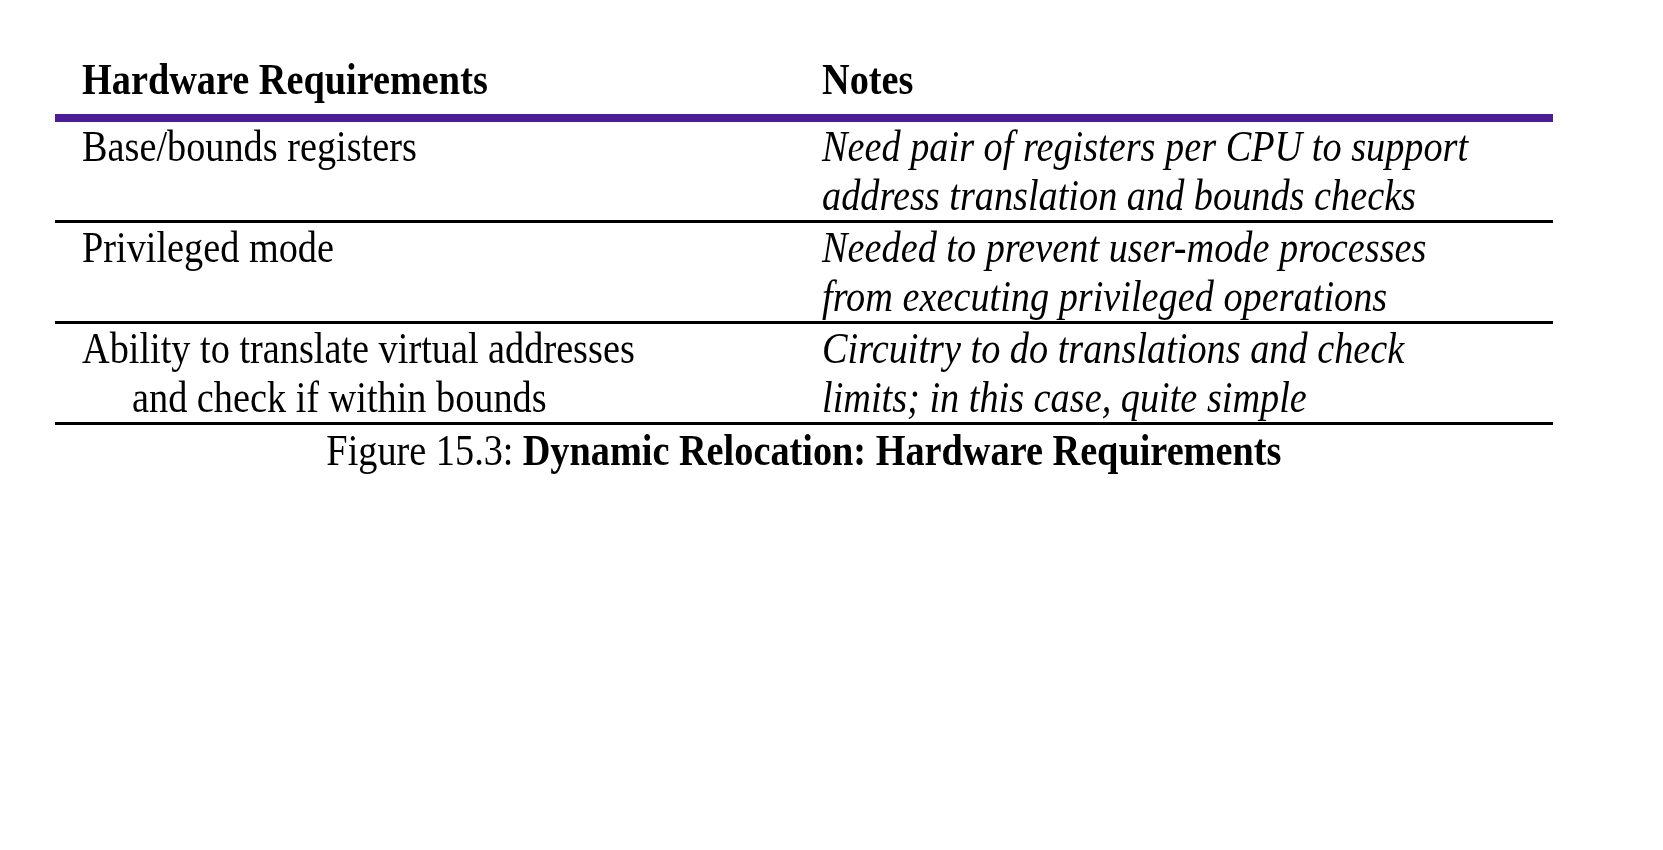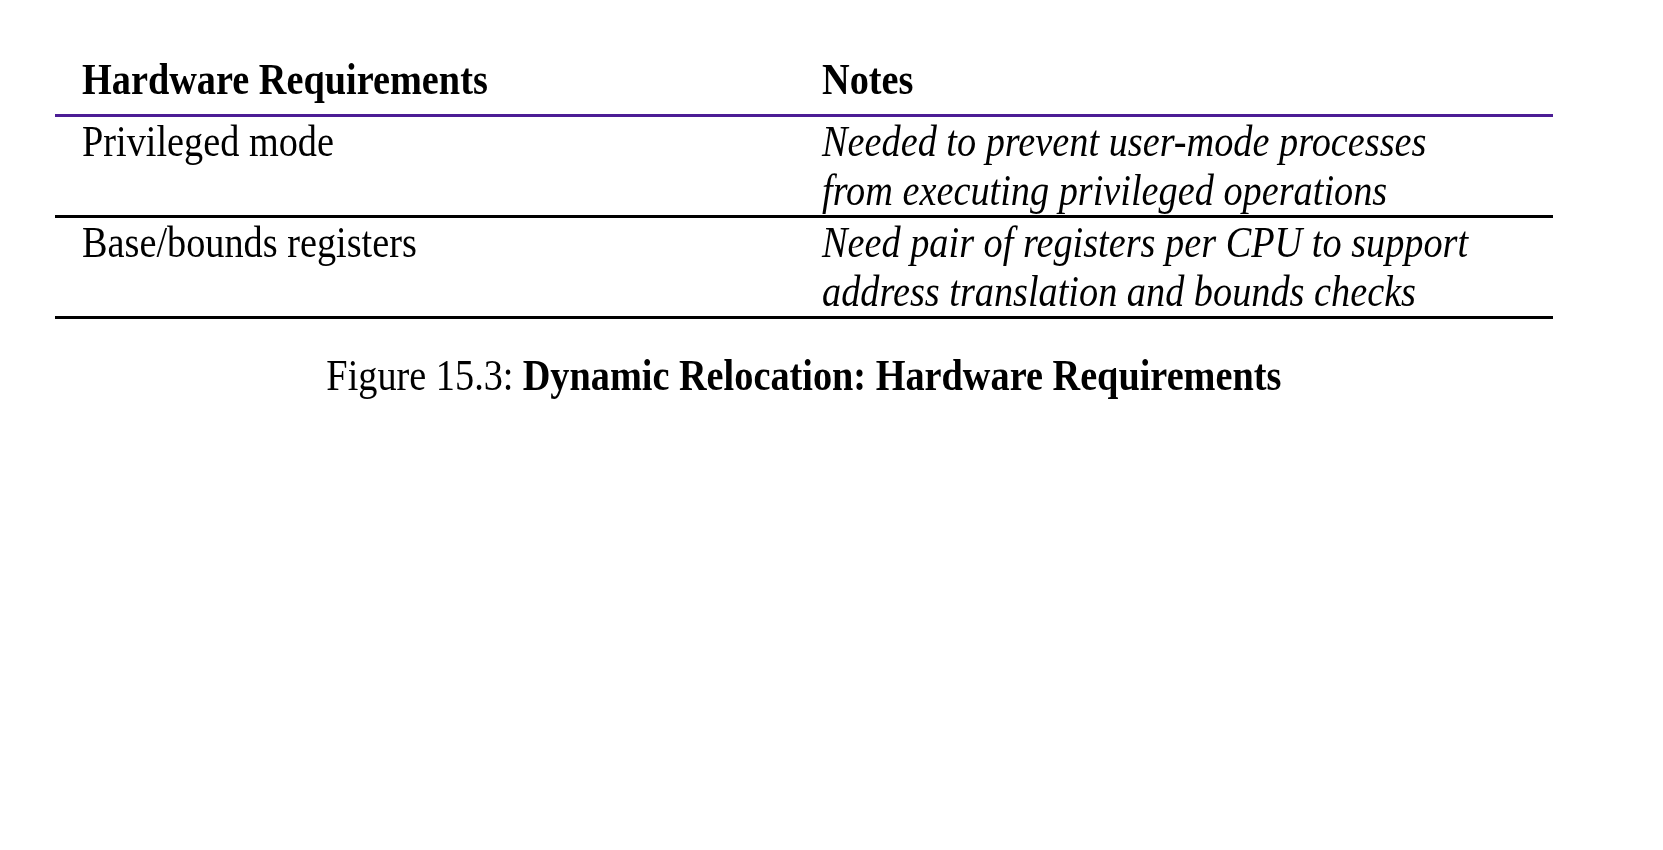--- a/index.html
+++ b/index.html
@@ -15,21 +15,21 @@
 
   table.hw-table {
     border-collapse: collapse;
     table-layout: fixed;
     margin-left: 55px;
     width: 1498px;
   }
   .col-req  { width: 767px; }
   .col-notes{ width: 731px; }
 
-  thead tr { border-bottom: 3px solid #4c1d95; }
+  thead tr { border-bottom: 8px solid #4c1d95; }
   th {
     text-align: left;
     vertical-align: top;
     font-size: 44px;
     line-height: 50px;
     font-weight: bold;
     padding: 0 0 9px 0;
   }
   th.req-h { padding-left: 27px; }
 
@@ -52,21 +52,20 @@
   .line.cont { margin-left: 50px; }
 
   .scale {
     display: inline-block;
     white-space: nowrap;
     transform: scaleX(0.87);
     transform-origin: 0 50%;
   }
 
   .caption {
-    margin-top: 31px;
     margin-left: 55px;
     width: 1498px;
     text-align: center;
     font-size: 44px;
     line-height: 52px;
   }
   .scale-c {
     display: inline-block;
     white-space: nowrap;
     transform: scaleX(0.87);
@@ -90,34 +89,44 @@
           <span class="scale">Hardware Requirements</span>
         </th>
         <th>
           <span class="scale">Notes</span>
         </th>
       </tr>
     </thead>
     <tbody id="table-body">
         <tr>
           <td class="req">
+            <div class="line">Base/bounds registers</div>
+          </td>
+          <td class="notes">
+            <div class="line">Need pair of registers per CPU to support</div>
+            <div class="line">address translation and bounds checks</div>
+          </td>
+        </tr>
+        <tr>
+          <td class="req">
             <div class="line">Privileged mode</div>
           </td>
           <td class="notes">
             <div class="line">Needed to prevent user-mode processes</div>
             <div class="line">from executing privileged operations</div>
           </td>
         </tr>
         <tr>
           <td class="req">
-            <div class="line">Base/bounds registers</div>
+            <div class="line">Ability to translate virtual addresses</div>
+            <div class="line cont">and check if within bounds</div>
           </td>
           <td class="notes">
-            <div class="line">Need pair of registers per CPU to support</div>
-            <div class="line">address translation and bounds checks</div>
+            <div class="line">Circuitry to do translations and check</div>
+            <div class="line">limits; in this case, quite simple</div>
           </td>
         </tr>
       </tbody>
   </table>
 
   <div class="caption">
     <span class="scale-c">
       <span class="cap-prefix">Figure 15.3:</span><span class="cap-bold">Dynamic Relocation: Hardware Requirements</span>
     </span>
   </div>

